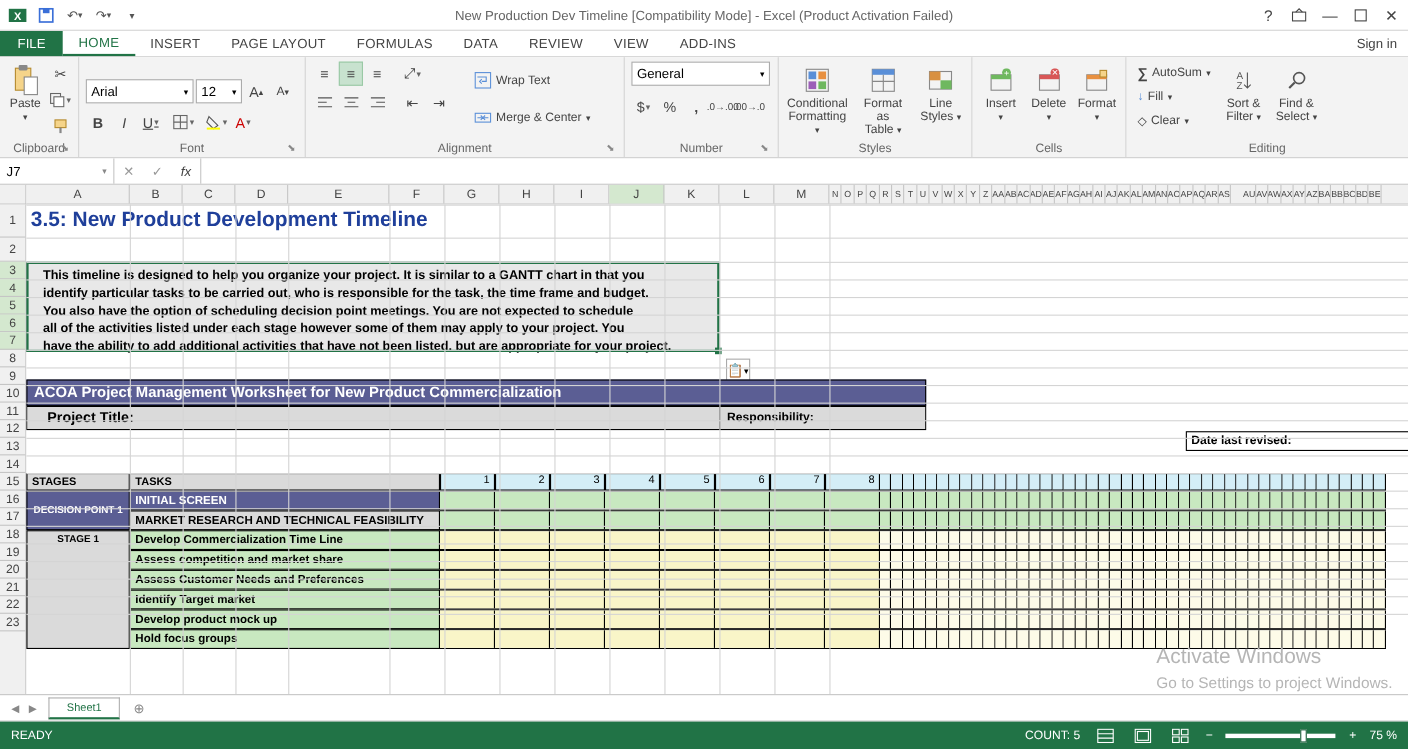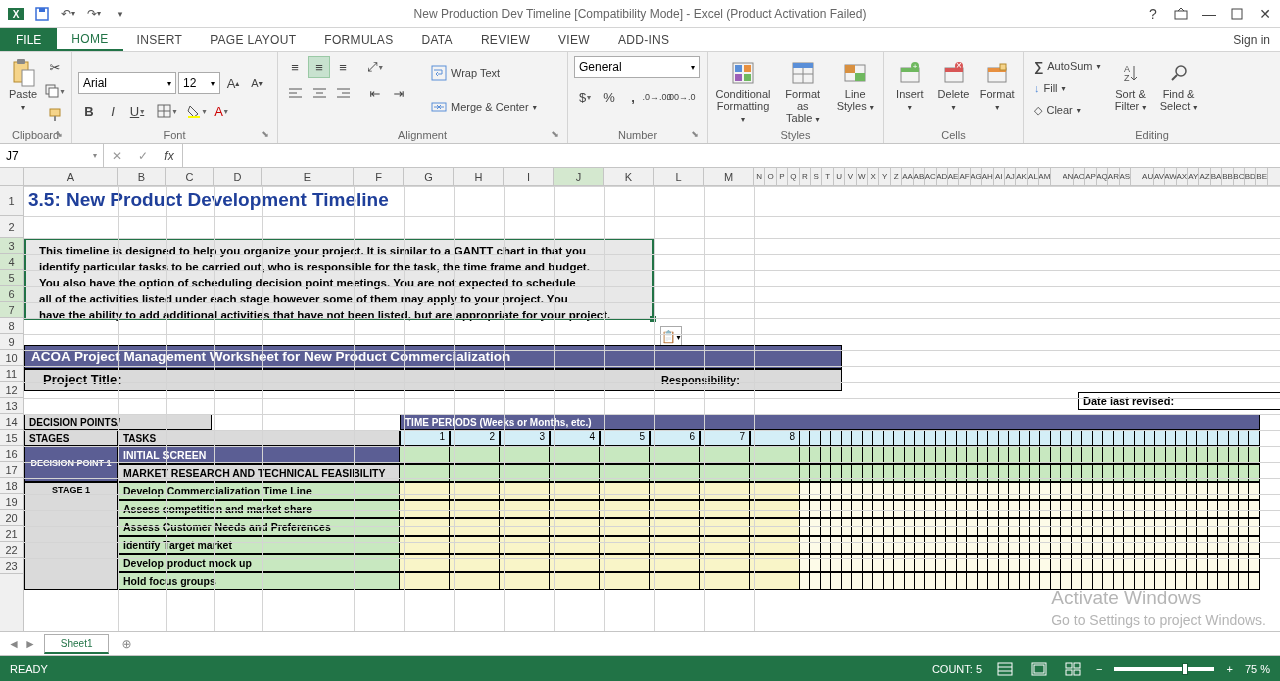--- a/index.html
+++ b/index.html
@@ -502,21 +502,21 @@
       <div class="col-h" style="width: 11.4091px; font-size: 8px;">AD</div>
       <div class="col-h" style="width: 11.4091px; font-size: 8px;">AE</div>
       <div class="col-h" style="width: 11.4091px; font-size: 8px;">AF</div>
       <div class="col-h" style="width: 11.4091px; font-size: 8px;">AG</div>
       <div class="col-h" style="width: 11.4091px; font-size: 8px;">AH</div>
       <div class="col-h" style="width: 11.4091px; font-size: 8px;">AI</div>
       <div class="col-h" style="width: 11.4091px; font-size: 8px;">AJ</div>
       <div class="col-h" style="width: 11.4091px; font-size: 8px;">AK</div>
       <div class="col-h" style="width: 11.4091px; font-size: 8px;">AL</div>
       <div class="col-h" style="width: 11.4091px; font-size: 8px;">AM</div>
-      <div class="col-h" style="width: 11.4091px; font-size: 8px; margin-left: 12px;">AN</div>
+      <div class="col-h" style="width: 11.4091px; font-size: 8px;">AN</div>
       <div class="col-h" style="width: 11.4091px; font-size: 8px;">AO</div>
       <div class="col-h" style="width: 11.4091px; font-size: 8px;">AP</div>
       <div class="col-h" style="width: 11.4091px; font-size: 8px;">AQ</div>
       <div class="col-h" style="width: 11.4091px; font-size: 8px;">AR</div>
       <div class="col-h" style="width: 11.4091px; font-size: 8px;">AS</div>
       <div class="col-h" style="width: 11.4091px; font-size: 8px; margin-top: 24px;">AT</div>
       <div class="col-h" style="width: 11.4091px; font-size: 8px;">AU</div>
       <div class="col-h" style="width: 11.4091px; font-size: 8px;">AV</div>
       <div class="col-h" style="width: 11.4091px; font-size: 8px;">AW</div>
       <div class="col-h" style="width: 11.4091px; font-size: 8px;">AX</div>
@@ -563,25 +563,20 @@
         <div>have the ability to add additional activities that have not been listed, but are appropriate for your project.</div>
       </div>
     <div class="sel-outline" style="left:0;top:52px;width:630px;height:82px"></div>
     <div class="paste-icon">📋<span style="font-size:8px">▾</span></div>
     <div class="banner1">ACOA Project Management Worksheet for New Product Commercialization</div>
     <div class="proj-row">
       <div class="proj-left">Project Title:</div>
       <div class="proj-right">Responsibility:</div>
     </div>
     <div class="date-rev">Date last revised:</div>
-    <div class="dp-row">
-      <div class="dp-left">DECISION POINTS/</div>
-      <div class="dp-gap"></div>
-      <div class="tp-header">TIME PERIODS   (Weeks or Months, etc.)</div>
-    </div>
     <div class="stages-row">
       <div class="stages-cell">STAGES</div>
       <div class="tasks-cell">TASKS</div>
       <div class="periods" id="periods">
           <div class="pnum">1</div>
           <div class="pnum">2</div>
           <div class="pnum">3</div>
           <div class="pnum">4</div>
           <div class="pnum">5</div>
           <div class="pnum">6</div>

